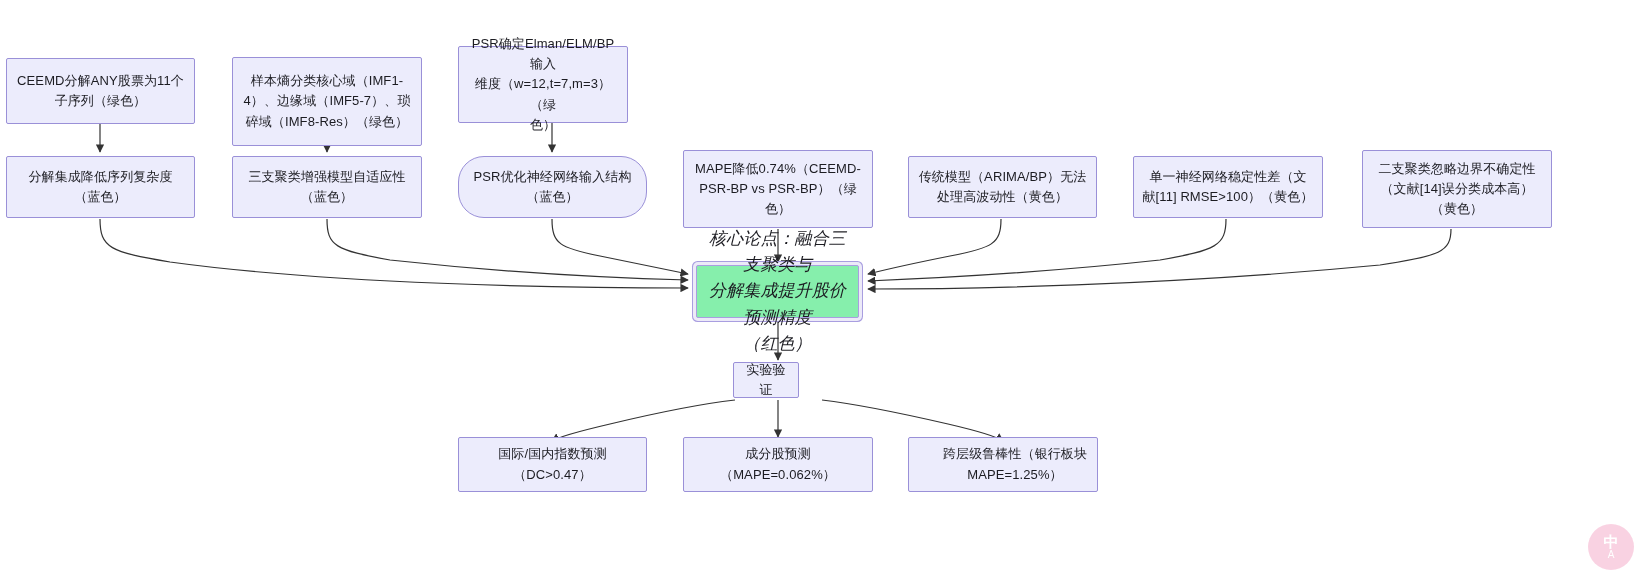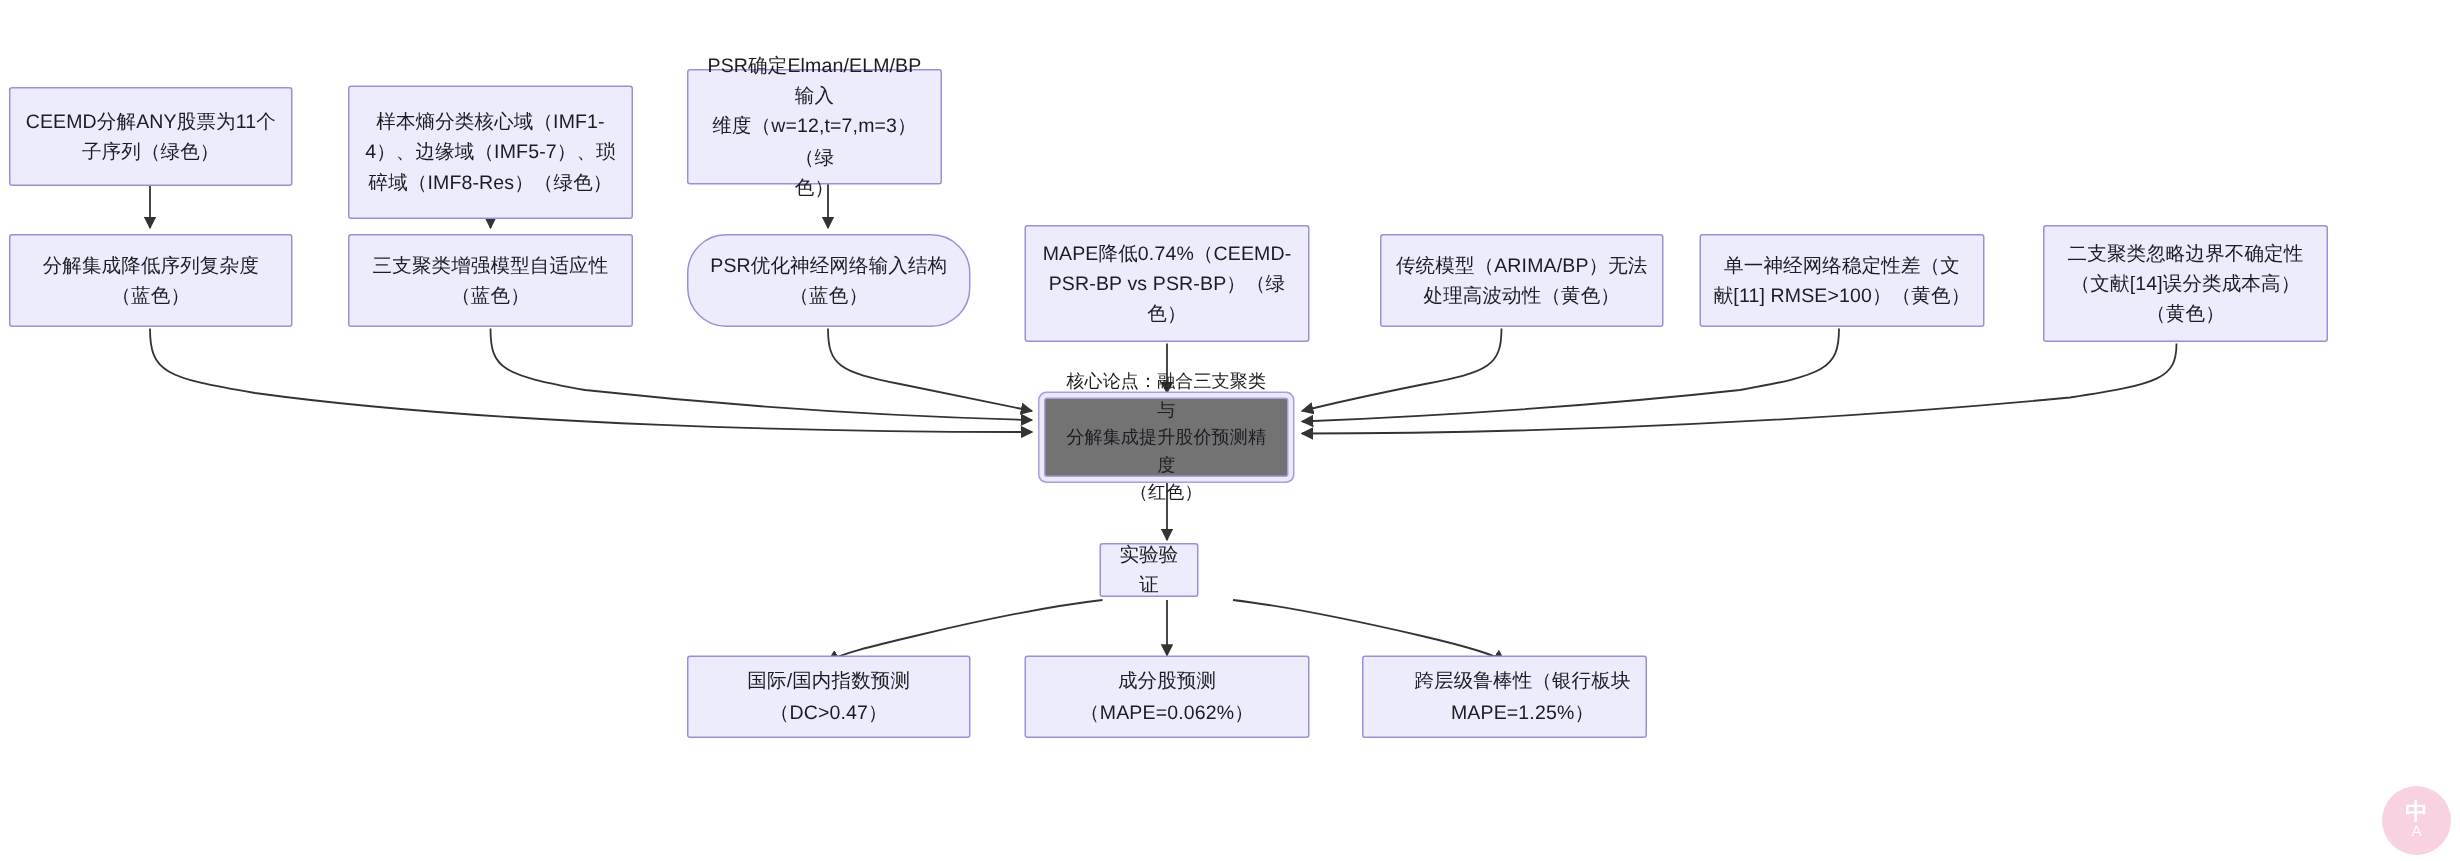--- a/index.html
+++ b/index.html
@@ -35,24 +35,25 @@
     align-items: center;
     justify-content: center;
     text-align: center;
     color: #1c1c22;
     font-size: 13px;
     line-height: 1.55;
     padding: 4px 8px;
     letter-spacing: 0.1px;
   }
   .node.core {
-    background: #737373;
+    background: #86efac;
     border: 1px solid #a99ee0;
     box-shadow: 0 0 0 3px #eceaf8, 0 0 0 4px #a99ee0;
-    font-size: 12px;
+    font-size: 17px;
+    font-style: italic;
   }
   .node .txt {
     white-space: pre-line;
     display: block;
     width: 100%;
   }
   .watermark {
     position: absolute;
     right: 6px;
     bottom: 4px;
@@ -141,21 +142,21 @@
     <span class="txt">PSR优化神经网络输入结构
 （蓝色）</span>
   </div>
 
   <div class="node" style="left:683px; top:150px; width:190px; height:78px;">
     <span class="txt">MAPE降低0.74%（CEEMD-
 PSR-BP vs PSR-BP）（绿
 色）</span>
   </div>
 
-  <div class="node" style="left:908px; top:156px; width:189px; height:62px;margin-left:12px;">
+  <div class="node" style="left:908px; top:156px; width:189px; height:62px;">
     <span class="txt">传统模型（ARIMA/BP）无法
 处理高波动性（黄色）</span>
   </div>
 
   <div class="node" style="left:1133px; top:156px; width:190px; height:62px;">
     <span class="txt">单一神经网络稳定性差（文
 献[11] RMSE&gt;100）（黄色）</span>
   </div>
 
   <div class="node" style="left:1362px; top:150px; width:190px; height:78px;">

